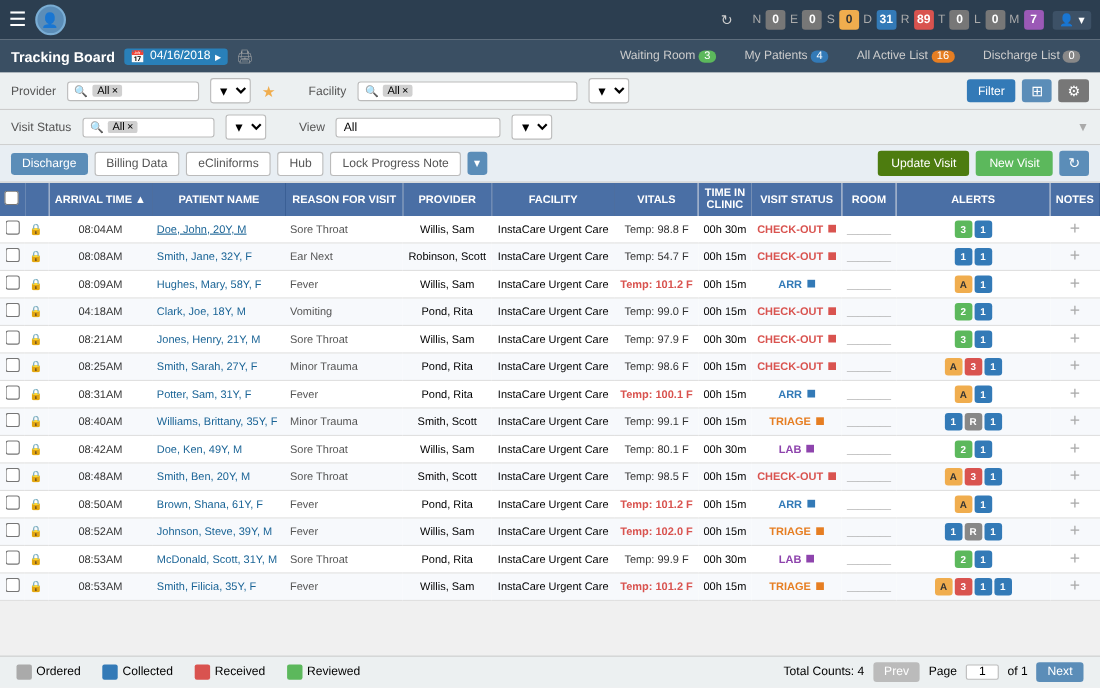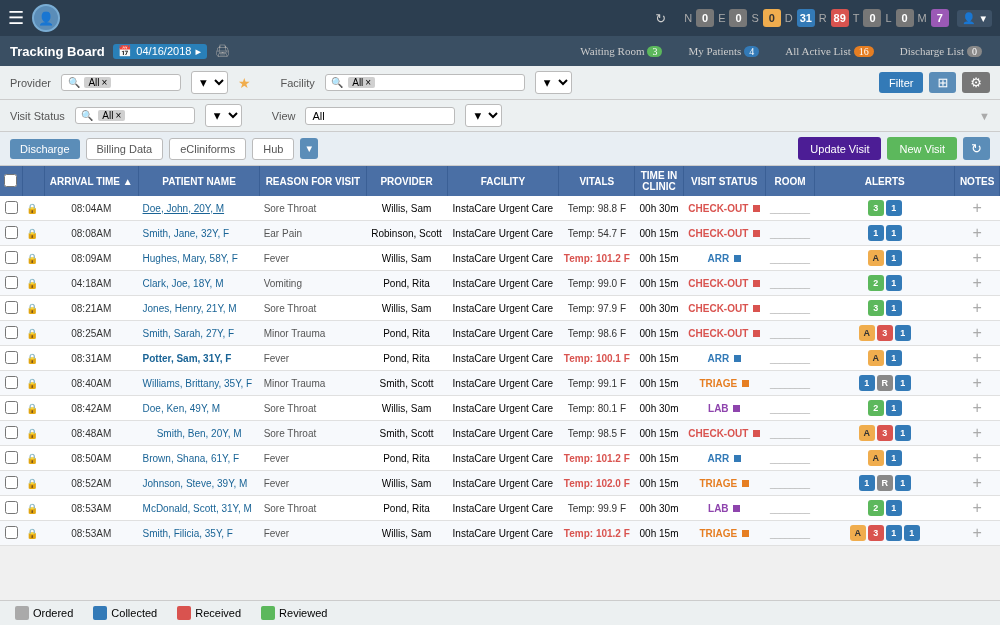--- a/index.html
+++ b/index.html
@@ -46,21 +46,21 @@
       display: flex;
       align-items: center;
       padding: 0 10px;
       gap: 8px;
       color: white;
     }
     .date-badge {
       background: #2980b9; border-radius: 3px; padding: 1px 6px;
       font-size: 11px; color: white; display: flex; align-items: center; gap: 4px;
     }
-    .tracking-right { margin-left: auto; display: flex; gap: 10px; align-items: flex-end; font-family: Liberation Serif, serif; }
+    .tracking-right { margin-left: auto; display: flex; gap: 10px; align-items: flex-end; }
     .tracking-tab {
       padding: 2px 8px; font-size: 11px; color: #ccc; cursor: pointer;
       display: flex; align-items: center; gap: 3px;
     }
     .tracking-tab .count {
       background: #5cb85c; border-radius: 10px; padding: 0 5px;
       font-size: 10px; color: white;
     }
     .tracking-tab .count-blue { background: #337ab7; }
     .tracking-tab .count-orange { background: #e67e22; }
@@ -121,21 +121,21 @@
     .btn-action {
       background: #5b8db8; color: white; border: none; border-radius: 3px;
       padding: 4px 10px; cursor: pointer; font-size: 11px;
     }
     .btn-action-outline {
       background: white; color: #555; border: 1px solid #bbb; border-radius: 3px;
       padding: 4px 10px; cursor: pointer; font-size: 11px;
     }
     .action-right { margin-left: auto; display: flex; gap: 6px; }
     .btn-update {
-      background: #4c1d95; color: white; border: none; border-radius: 3px;
+      background: #4d7c0f; color: white; border: none; border-radius: 3px;
       padding: 4px 12px; cursor: pointer; font-size: 11px;
     }
     .btn-new {
       background: #5cb85c; color: white; border: none; border-radius: 3px;
       padding: 4px 12px; cursor: pointer; font-size: 11px;
     }
     .btn-refresh {
       background: #5b8db8; color: white; border: none; border-radius: 3px;
       padding: 4px 8px; cursor: pointer; font-size: 13px;
     }
@@ -306,20 +306,21 @@
   <div style="margin-left:auto;display:flex;align-items:center;">
     <span style="color:#aaa;font-size:11px;">▼</span>
   </div>
 </div>
 
 <div class="action-bar">
   <button class="btn-action">Discharge</button>
   <button class="btn-action-outline">Billing Data</button>
   <button class="btn-action-outline">eCliniforms</button>
   <button class="btn-action-outline">Hub</button>
+  <button class="btn-action-outline">Lock Progress Note</button>
   <span style="background:#5b8db8;color:white;border-radius:3px;padding:4px 6px;cursor:pointer;font-size:11px;">▾</span>
 
   <div class="action-right">
     <button class="btn-update">Update Visit</button>
     <button class="btn-new">New Visit</button>
     <button class="btn-refresh">↻</button>
   </div>
 </div>
 
 <div class="table-container">
@@ -375,21 +376,21 @@
     </tr>
         <tr>
       <td class="check-col">
         <input type="checkbox" style="">
       </td>
       <td>
         <span style="color:#888;font-size:10px;">🔒</span>
       </td>
       <td style="color:#333;white-space:nowrap;">08:08AM</td>
       <td class="left" style="color:#1a6496;cursor:pointer;white-space:nowrap;">Smith, Jane, 32Y, F</td>
-      <td class="left" style="color:#555;">Ear Pain</td>
+      <td class="left" style="color:#555;">Ear Next</td>
       <td>Robinson, Scott</td>
       <td>InstaCare Urgent Care</td>
       <td style="color:#333;font-weight:normal;white-space:nowrap;">Temp: 54.7 F</td>
       <td>00h 15m</td>
       <td>
         <span style="color:#d9534f;font-weight:bold;font-size:10px;">CHECK-OUT</span>
         <span style="width:7px;height:7px;background:#d9534f;display:inline-block;margin-left:2px;"></span>
       </td>
       <td>
         <span style="color:#aaa;font-size:9px;">________</span>
@@ -530,21 +531,21 @@
       </td>
     </tr>
         <tr>
       <td class="check-col">
         <input type="checkbox" style="">
       </td>
       <td>
         <span style="color:#888;font-size:10px;">🔒</span>
       </td>
       <td style="color:#333;white-space:nowrap;">08:31AM</td>
-      <td class="left" style="color:#1a6496;cursor:pointer;white-space:nowrap;font-weight:bold;">Potter, Sam, 31Y, F</td>
+      <td class="left" style="color:#1a6496;cursor:pointer;white-space:nowrap;">Potter, Sam, 31Y, F</td>
       <td class="left" style="color:#555;">Fever</td>
       <td>Pond, Rita</td>
       <td>InstaCare Urgent Care</td>
       <td style="color:#d9534f;font-weight:bold;white-space:nowrap;">Temp: 100.1 F</td>
       <td>00h 15m</td>
       <td>
         <span style="color:#337ab7;font-weight:bold;font-size:10px;">ARR</span>
         <span style="width:7px;height:7px;background:#337ab7;display:inline-block;margin-left:2px;"></span>
       </td>
       <td>
@@ -624,21 +625,21 @@
       </td>
     </tr>
         <tr>
       <td class="check-col">
         <input type="checkbox" style="">
       </td>
       <td>
         <span style="color:#888;font-size:10px;">🔒</span>
       </td>
       <td style="color:#333;white-space:nowrap;margin-top:14px;">08:48AM</td>
-      <td class="left" style="color:#1a6496;cursor:pointer;white-space:nowrap;text-align:center;">Smith, Ben, 20Y, M</td>
+      <td class="left" style="color:#1a6496;cursor:pointer;white-space:nowrap;">Smith, Ben, 20Y, M</td>
       <td class="left" style="color:#555;">Sore Throat</td>
       <td>Smith, Scott</td>
       <td>InstaCare Urgent Care</td>
       <td style="color:#333;font-weight:normal;white-space:nowrap;">Temp: 98.5 F</td>
       <td>00h 15m</td>
       <td>
         <span style="color:#d9534f;font-weight:bold;font-size:10px;">CHECK-OUT</span>
         <span style="width:7px;height:7px;background:#d9534f;display:inline-block;margin-left:2px;"></span>
       </td>
       <td>
@@ -825,13 +826,21 @@
   </div>
   <div class="legend-item">
     <div class="legend-box legend-red"></div>
     <span>Received</span>
   </div>
   <div class="legend-item">
     <div class="legend-box legend-green"></div>
     <span>Reviewed</span>
   </div>
 
+  <div class="bottom-right">
+    <span>Total Counts: 4</span>
+    <button class="btn-prev" disabled="">Prev</button>
+    <span>Page</span>
+    <input type="text" value="1" style="width: 30px; text-align: center; border: 1px solid rgb(187, 187, 187); border-radius: 2px; font-size: 11px;">
+    <span>of 1</span>
+    <button class="btn-next">Next</button>
+  </div>
 </div>
 
 </body></html>

